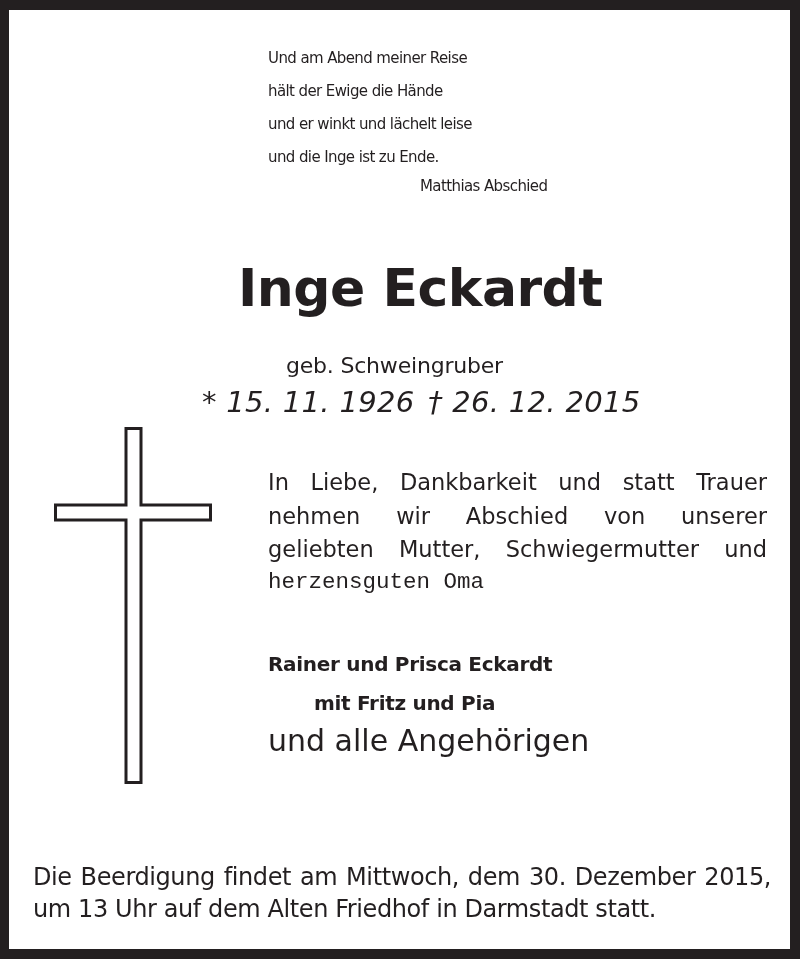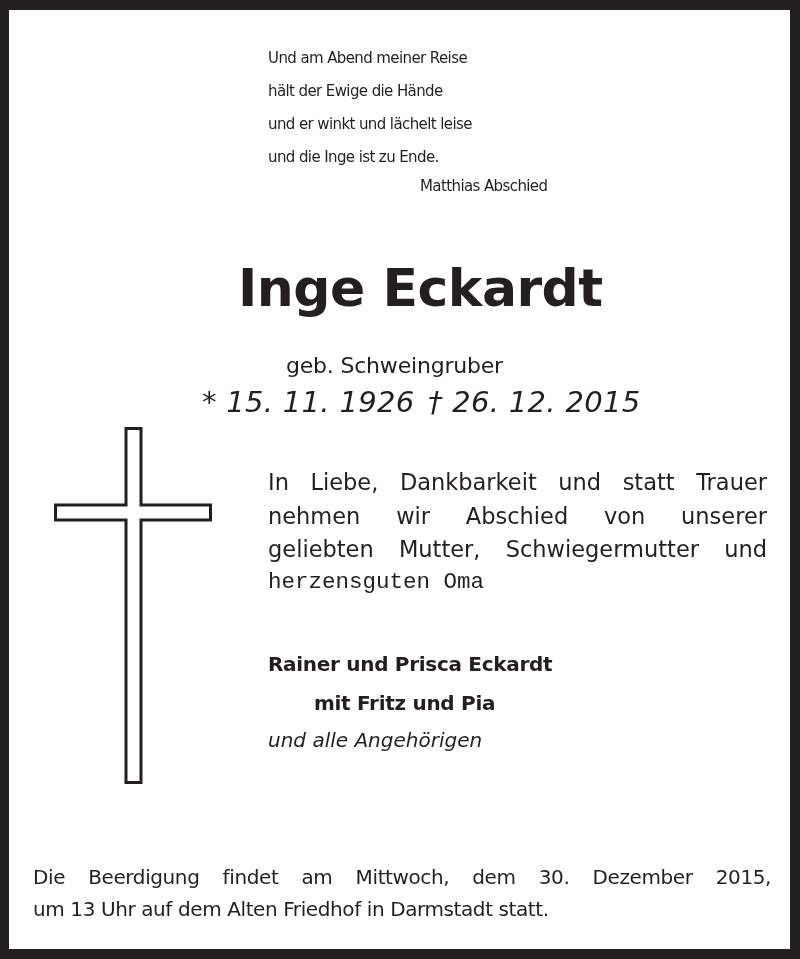--- a/index.html
+++ b/index.html
@@ -21,24 +21,24 @@
     .name { font-size: 52px; font-weight: bold; letter-spacing: -0.5px; line-height: 60px; }
     .maiden { font-size: 22px; letter-spacing: -0.2px; line-height: 30px; }
     .dates { font-size: 29px; letter-spacing: 0.3px; line-height: 30px; font-style: italic; }
     .justify {
       position: absolute; left: 268px; width: 499px; color: #231f20;
       font-family: "DejaVu Sans", sans-serif; font-size: 22.5px; line-height: 33px;
       text-align: justify; text-align-last: justify; white-space: nowrap;
     }
     .justify.last { text-align-last: left; }
     .sig-bold { font-size: 20px; font-weight: bold; line-height: 33px; letter-spacing: -0.3px; }
-    .sig { font-size: 20px; line-height: 33px; font-style: italic; }
+    .sig { font-size: 30px; line-height: 33px; }
     .funeral {
       position: absolute; left: 33px; width: 738px; color: #231f20;
-      font-family: "DejaVu Sans", sans-serif; font-size: 20px; line-height: 33px;
+      font-family: "DejaVu Sans", sans-serif; font-size: 24px; line-height: 33px;
       letter-spacing: -0.4px; white-space: nowrap; text-align: justify; text-align-last: justify;
     }
     .funeral.last { text-align-last: left; }
     .cross { position: absolute; left: 54px; top: 427px; width: 158px; height: 357px; }
   </style>
 </head>
 <body>
 
 <div class="frame"></div>
 

